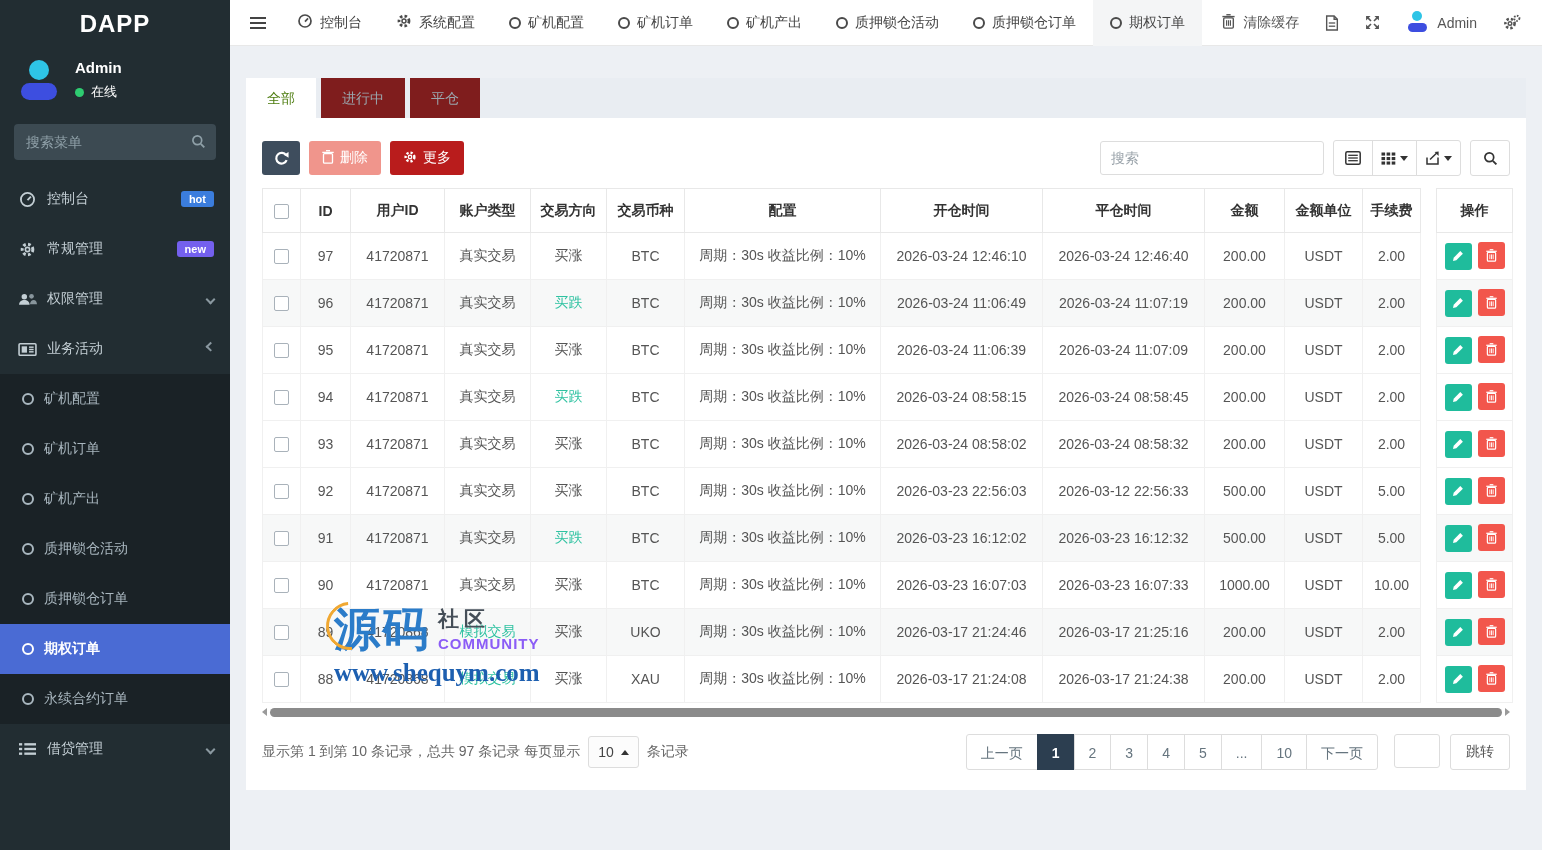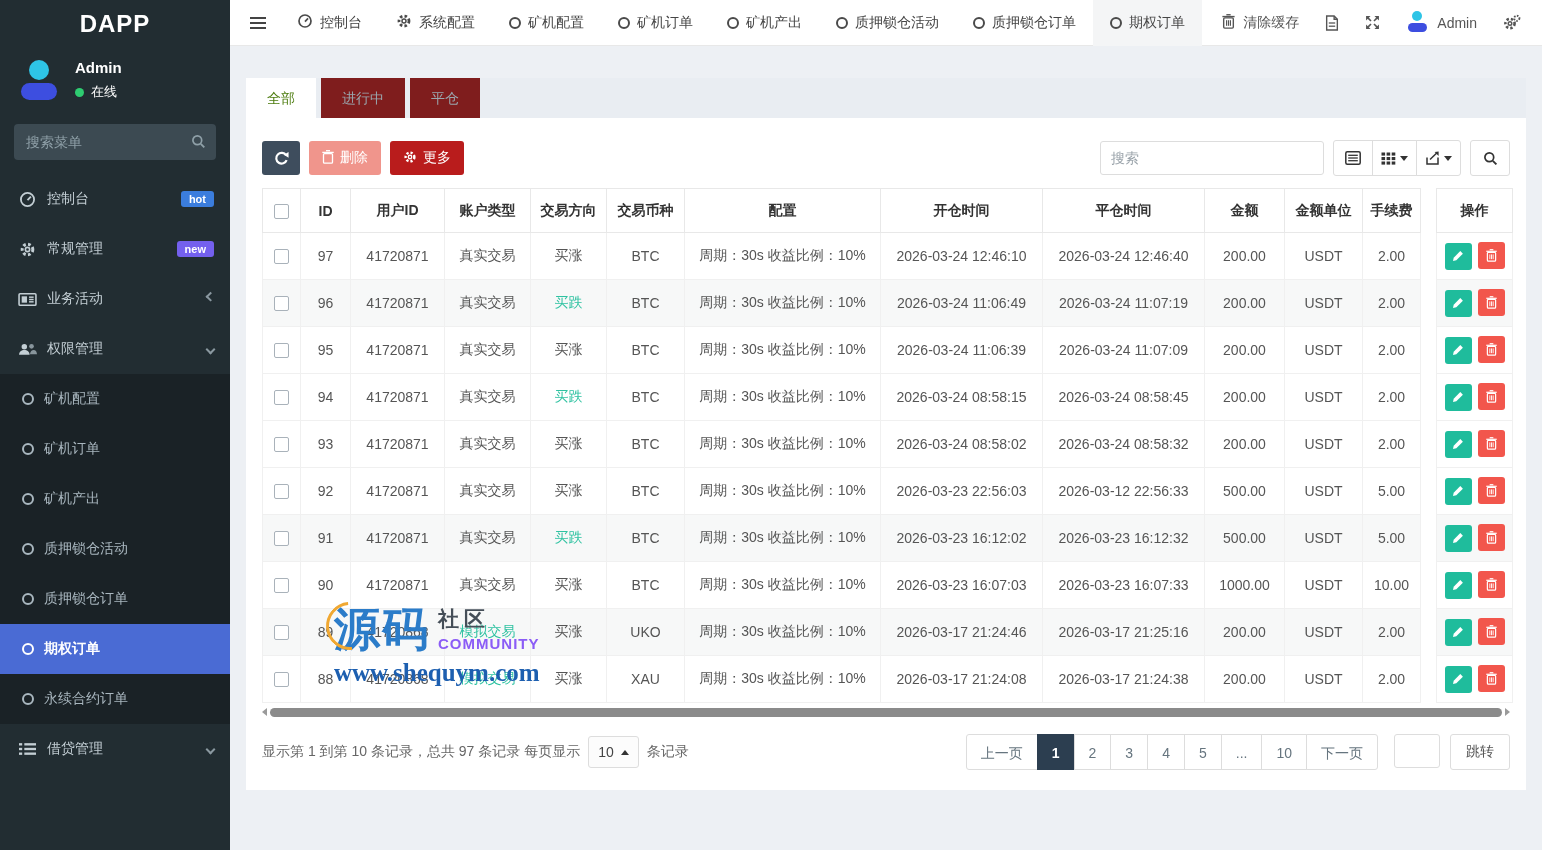--- a/index.html
+++ b/index.html
@@ -160,41 +160,41 @@
               <circle cx="8" cy="8" r="5" fill="none" stroke="#c3ced4" stroke-width="2.8" stroke-dasharray="2.5 2.2"></circle>
               <circle cx="8" cy="8" r="2" fill="none" stroke="#c3ced4" stroke-width="1.5"></circle>
             </svg>
         </span>
         <span>常规管理</span>
         <span class="badge new">new</span>
       </a>
       <a class="sitem">
         <span class="micon">
           <svg width="19" height="15" viewBox="0 0 18 14">
+              <circle cx="6" cy="4.5" r="2.6" fill="#c3ced4"></circle>
+              <path d="M1 12c0-3 2.2-4.6 5-4.6S11 9 11 12z" fill="#c3ced4"></path>
+              <circle cx="12.8" cy="4" r="2.2" fill="#88959c"></circle>
+              <path d="M11.3 11.5c.2-2.6 1.9-4 3.5-4 1.8 0 3 1.4 3.2 4z" fill="#88959c"></path>
+            </svg>
+        </span>
+        <span>权限管理</span>
+        <span class="chev"></span>
+      </a>
+      <a class="sitem">
+        <span class="micon">
+          <svg width="19" height="15" viewBox="0 0 18 14">
               <rect x="1" y="1.5" width="16" height="11" rx="1" fill="none" stroke="#c3ced4" stroke-width="1.5"></rect>
               <rect x="3.5" y="4" width="5" height="6" fill="#c3ced4"></rect>
               <line x1="10.5" y1="4.8" x2="14.8" y2="4.8" stroke="#c3ced4" stroke-width="1.4"></line>
               <line x1="10.5" y1="7" x2="14.8" y2="7" stroke="#c3ced4" stroke-width="1.4"></line>
               <line x1="10.5" y1="9.2" x2="14.8" y2="9.2" stroke="#c3ced4" stroke-width="1.4"></line>
             </svg>
         </span>
         <span>业务活动</span>
         <span class="chev down"></span>
-      </a>
-      <a class="sitem">
-        <span class="micon">
-          <svg width="19" height="15" viewBox="0 0 18 14">
-              <circle cx="6" cy="4.5" r="2.6" fill="#c3ced4"></circle>
-              <path d="M1 12c0-3 2.2-4.6 5-4.6S11 9 11 12z" fill="#c3ced4"></path>
-              <circle cx="12.8" cy="4" r="2.2" fill="#88959c"></circle>
-              <path d="M11.3 11.5c.2-2.6 1.9-4 3.5-4 1.8 0 3 1.4 3.2 4z" fill="#88959c"></path>
-            </svg>
-        </span>
-        <span>权限管理</span>
-        <span class="chev"></span>
       </a>
 
       <div class="submenu">
         <a class="subitem">
             <span class="sring"></span>
             <span>矿机配置</span>
           </a>
         <a class="subitem">
             <span class="sring"></span>
             <span>矿机订单</span>

